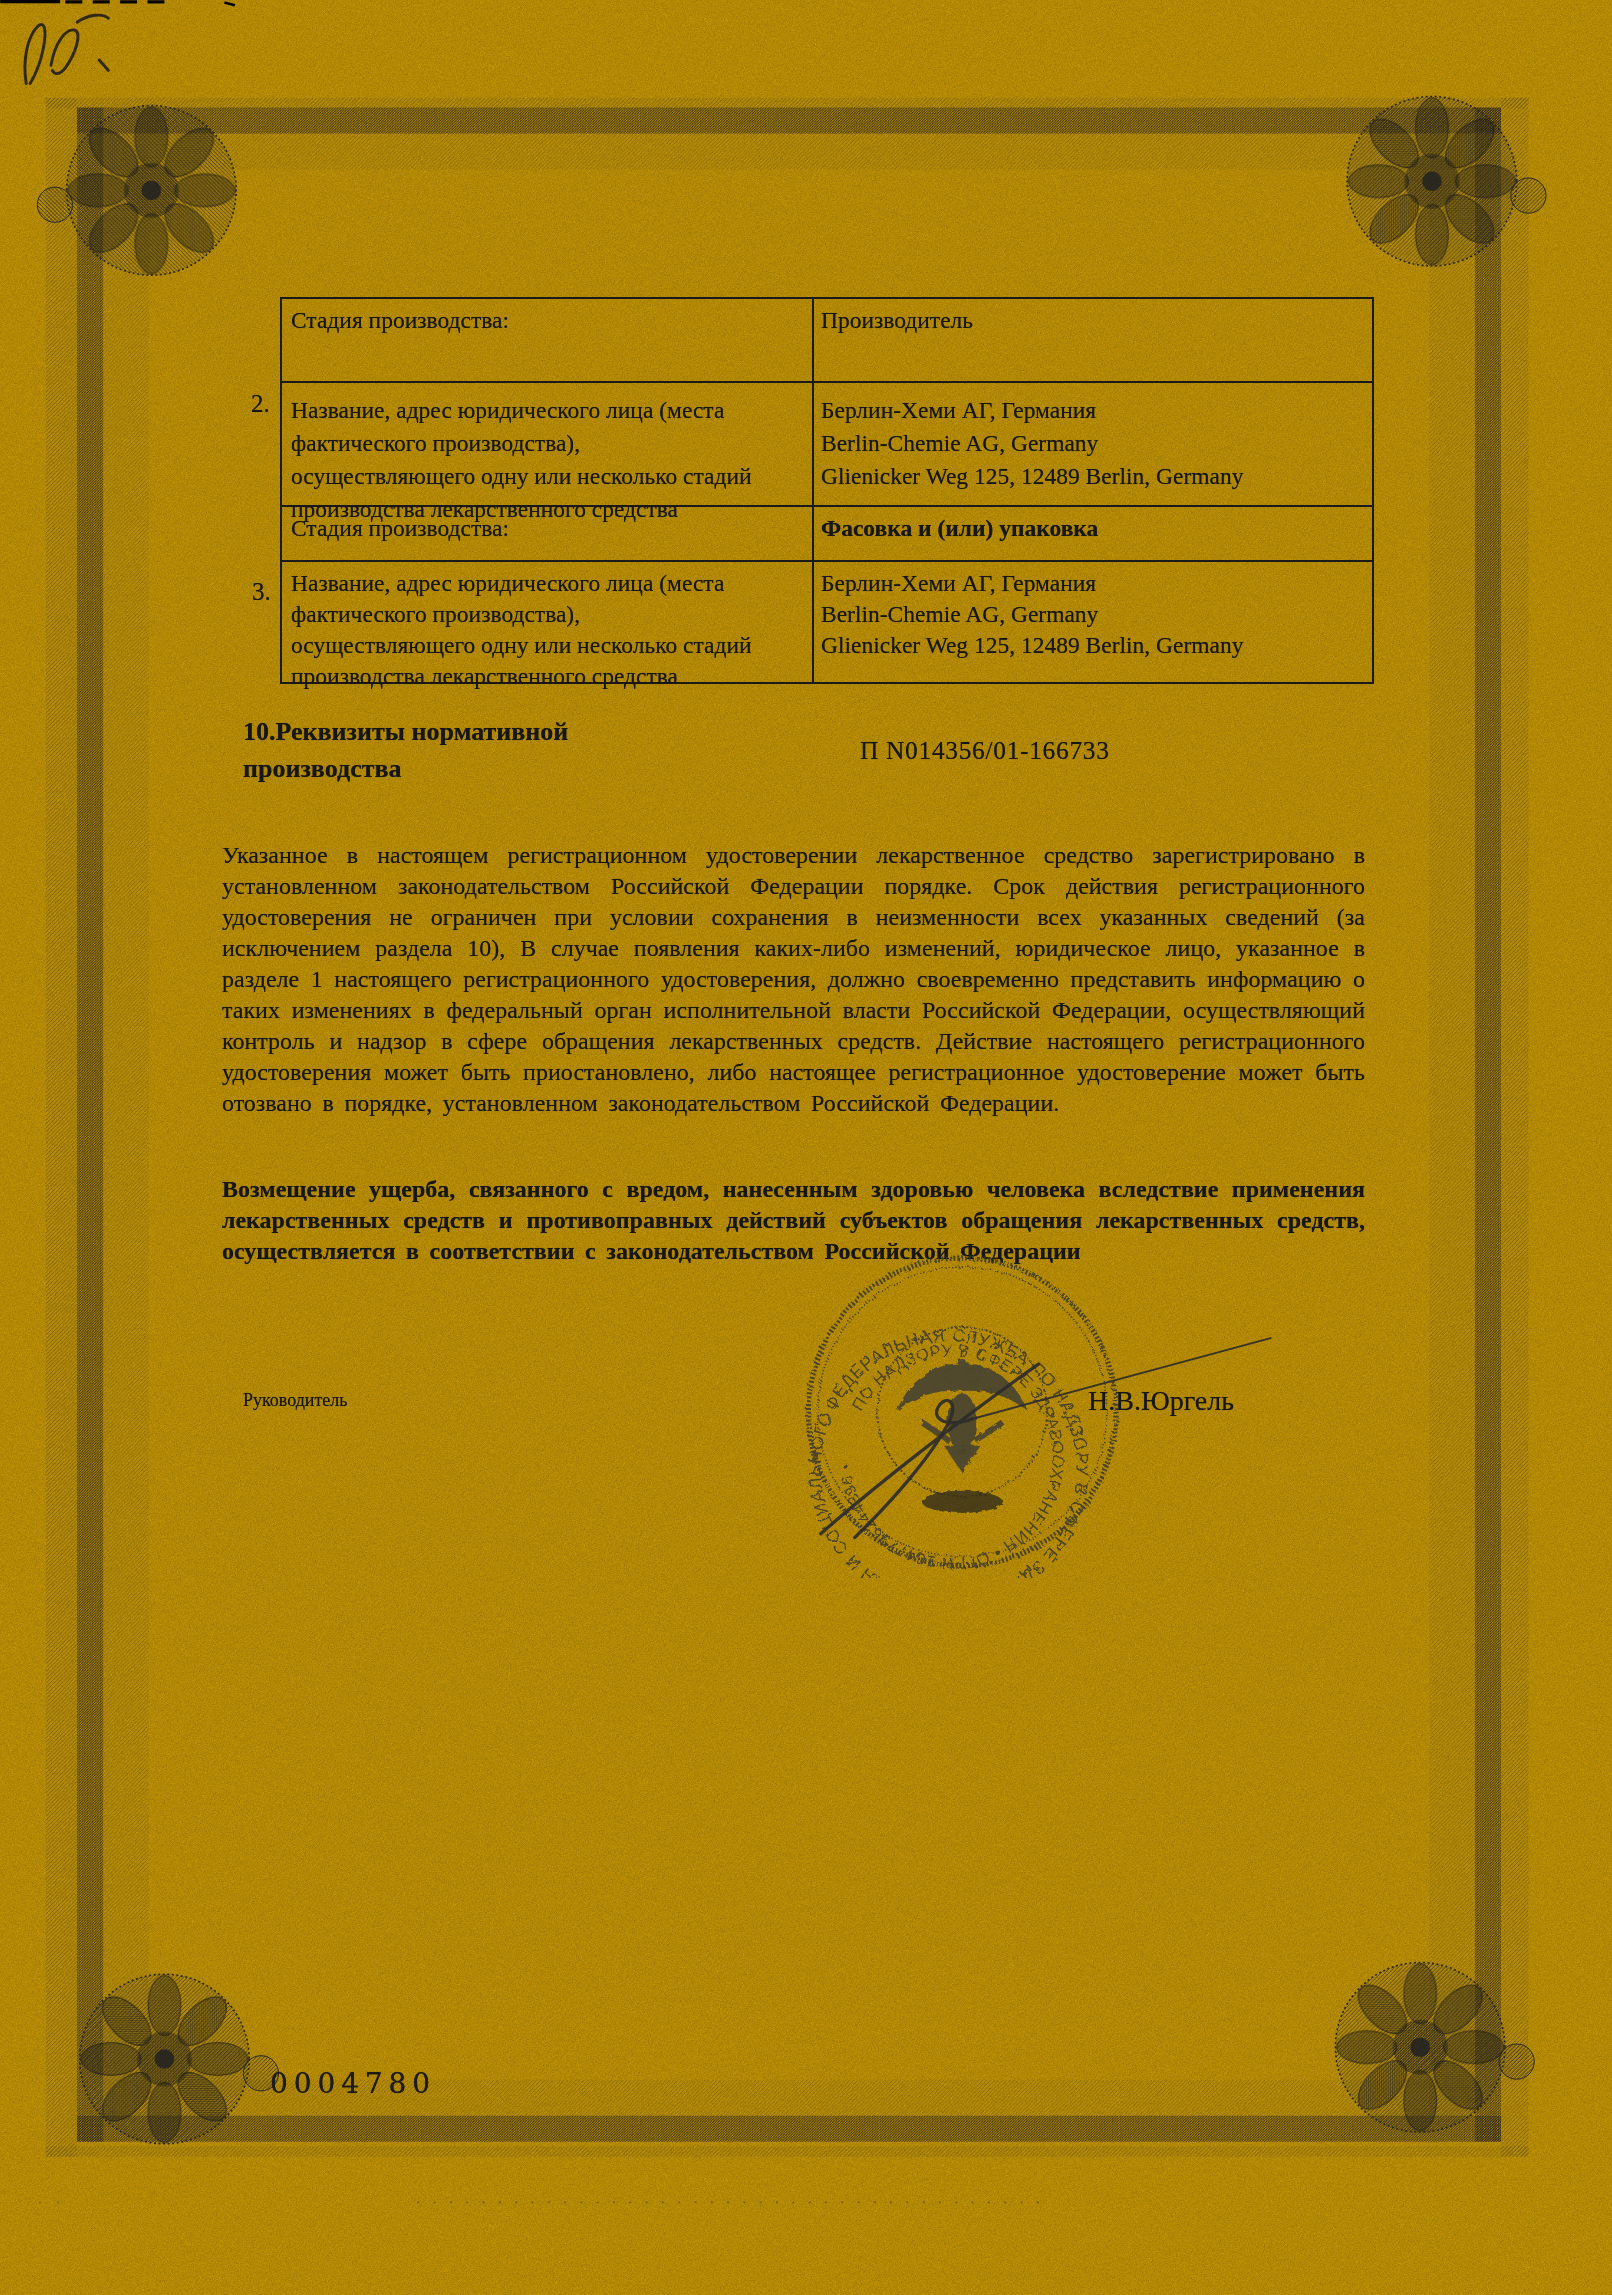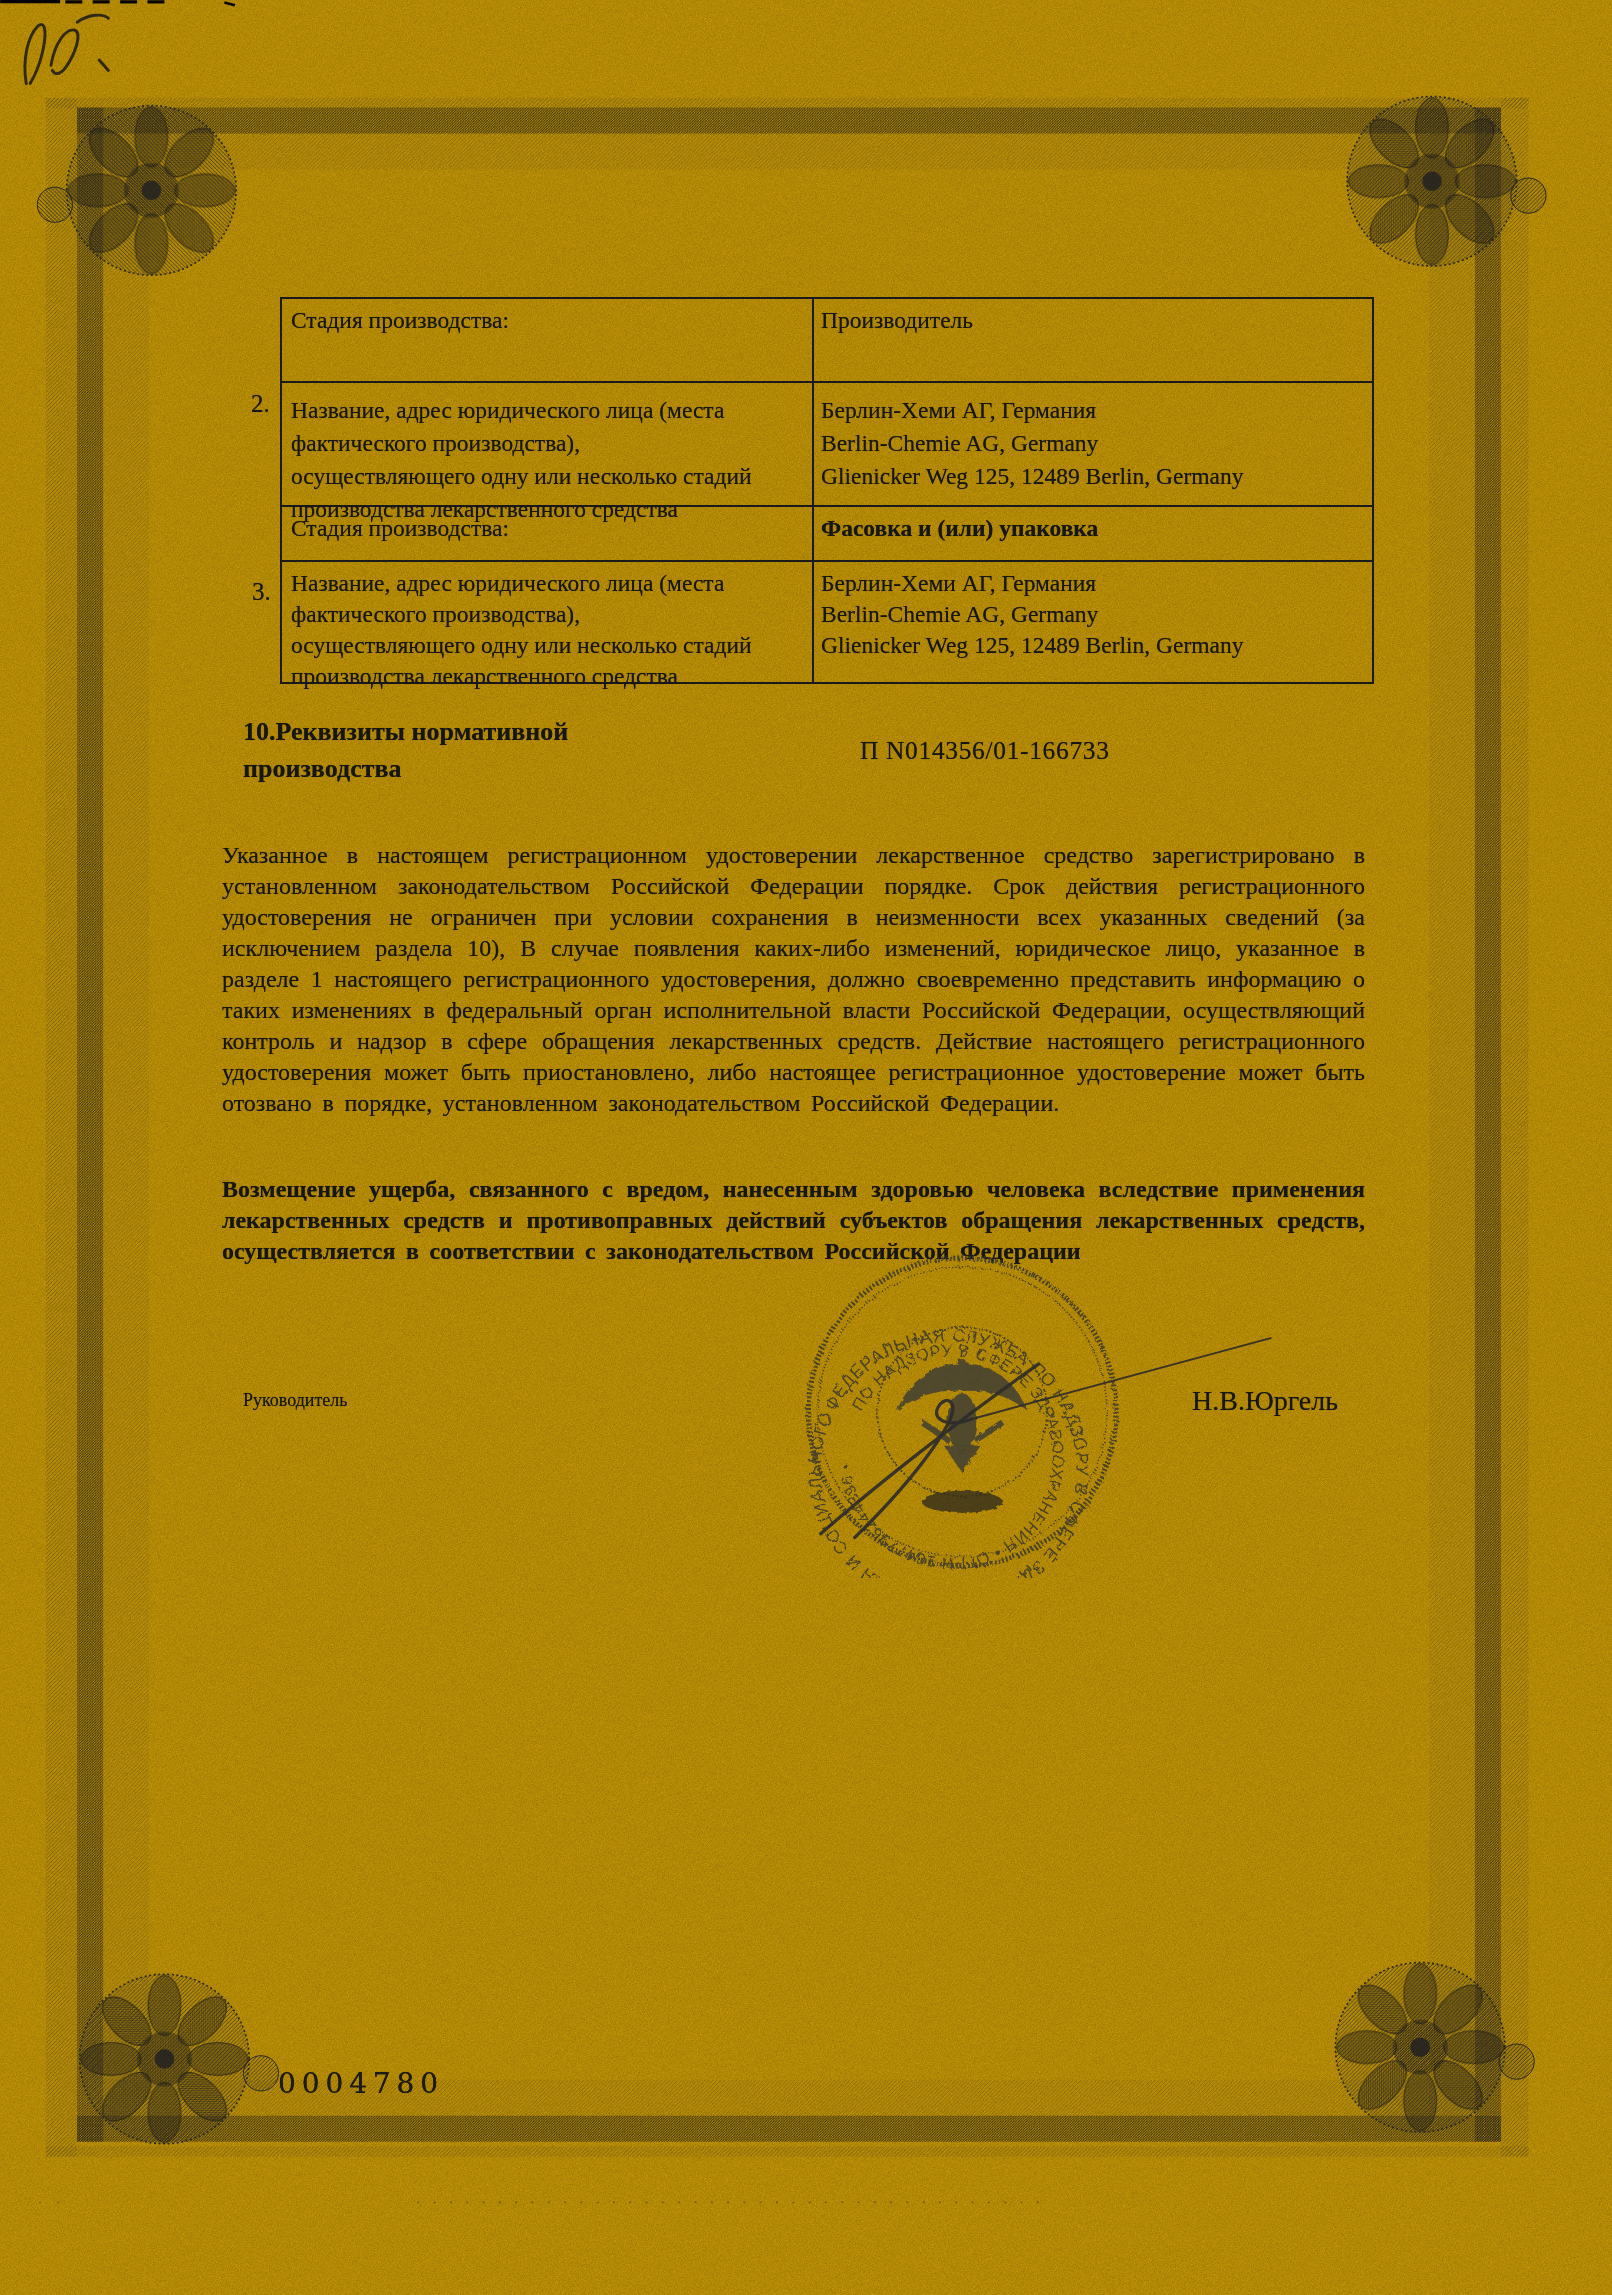--- a/index.html
+++ b/index.html
@@ -163,21 +163,21 @@
   <div class="abs h10 ink" style="left:243px;top:713px;">
     <div>10.Реквизиты нормативной</div>
     <div>производства</div>
   </div>
   <div class="abs docnum ink" style="left:860px;top:736px;">П N014356/01-166733</div>
 
   <div class="abs para ink" style="left:222px;top:840px;">Указанное в настоящем регистрационном удостоверении лекарственное средство зарегистрировано в установленном законодательством Российской Федерации порядке. Срок действия регистрационного удостоверения не ограничен при условии сохранения в неизменности всех указанных сведений (за исключением раздела 10), В случае появления каких-либо изменений, юридическое лицо, указанное в разделе 1 настоящего регистрационного удостоверения, должно своевременно представить информацию о таких изменениях в федеральный орган исполнительной власти Российской Федерации, осуществляющий контроль и надзор в сфере обращения лекарственных средств. Действие настоящего регистрационного удостоверения может быть приостановлено, либо настоящее регистрационное удостоверение может быть отозвано в порядке, установленном законодательством Российской Федерации.</div>
   <div class="abs para bold ink" style="left:222px;top:1174px;">Возмещение ущерба, связанного с вредом, нанесенным здоровью человека вследствие применения лекарственных средств и противоправных действий субъектов обращения лекарственных средств, осуществляется в соответствии с законодательством Российской Федерации</div>
 
   <div class="abs sig-role ink" style="left:243px;top:1390px;">Руководитель</div>
-  <div class="abs sig-name ink" style="left:1192px;top:1385px;">Н.В.Юргель</div>
+  <div class="abs sig-name ink" style="left:1088px;top:1385px;">Н.В.Юргель</div>
 
   <svg class="abs" style="left:750px;top:1226px;" width="620" height="352" viewBox="0 0 950 540">
     <defs>
       <filter id="inkrough" x="-15%" y="-15%" width="130%" height="130%">
         <feTurbulence type="fractalNoise" baseFrequency="0.11" numOctaves="2" result="n"></feTurbulence>
         <feDisplacementMap in="SourceGraphic" in2="n" scale="7"></feDisplacementMap>
         <feGaussianBlur stdDeviation="0.7"></feGaussianBlur>
       </filter>
       <path id="ringOuter" d="M 129,285 A 196,196 0 1 1 128.9,285.2 Z" fill="none"></path>
       <path id="ringInner" d="M 170,285 A 155,155 0 1 1 169.9,285.2 Z" fill="none"></path>
@@ -206,16 +206,16 @@
       <ellipse cx="325" cy="423" rx="62" ry="17" fill="#1e1e1c" opacity="0.85"></ellipse>
     </g>
 
     <g stroke="#2b2b2b" fill="none" stroke-linecap="round" opacity="0.9">
       <path d="M108,472 C190,400 330,290 442,212" stroke-width="5"></path>
       <path d="M160,478 C220,420 280,350 305,300 C320,268 300,258 288,278 C278,296 300,310 340,296" stroke-width="5"></path>
       <path d="M340,296 L798,172" stroke-width="3"></path>
     </g>
   </svg>
 
-  <div class="abs serial" style="left:278px;top:2067px;">0004780</div>
+  <div class="abs serial" style="left:262px;top:2067px;padding-left:8px;">0004780</div>
 
 </div>
 
 
 </body></html>

